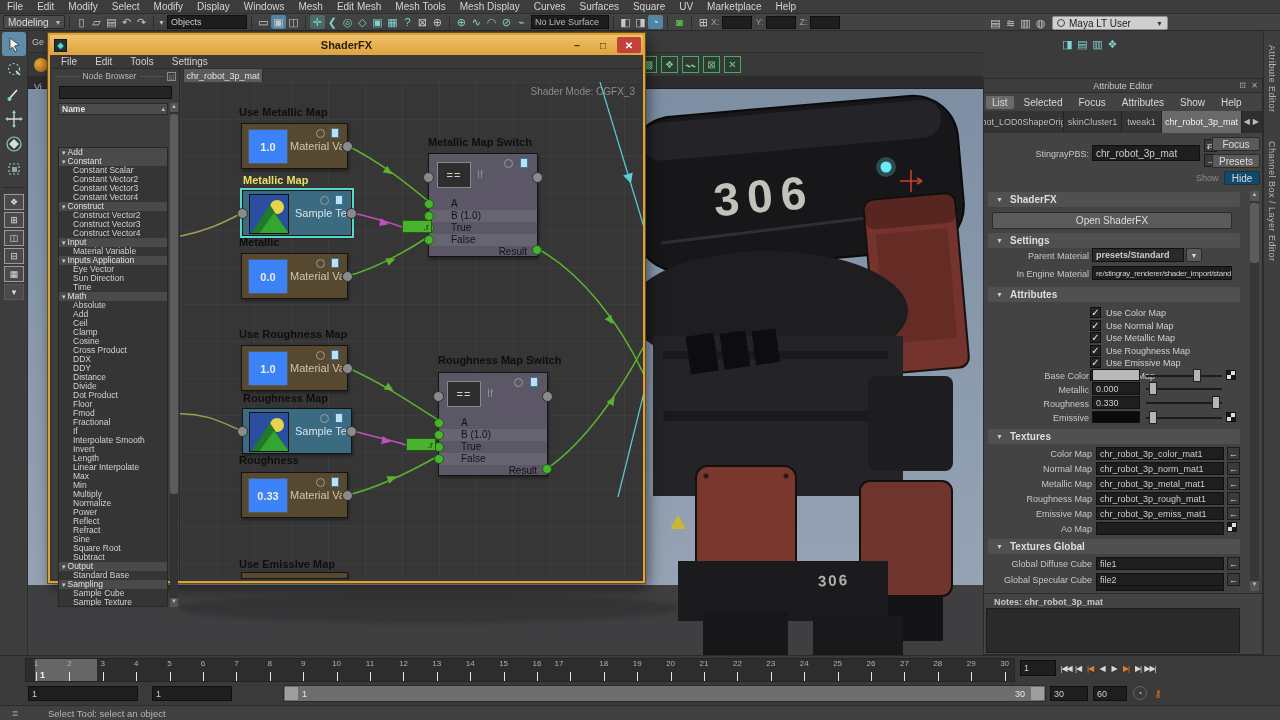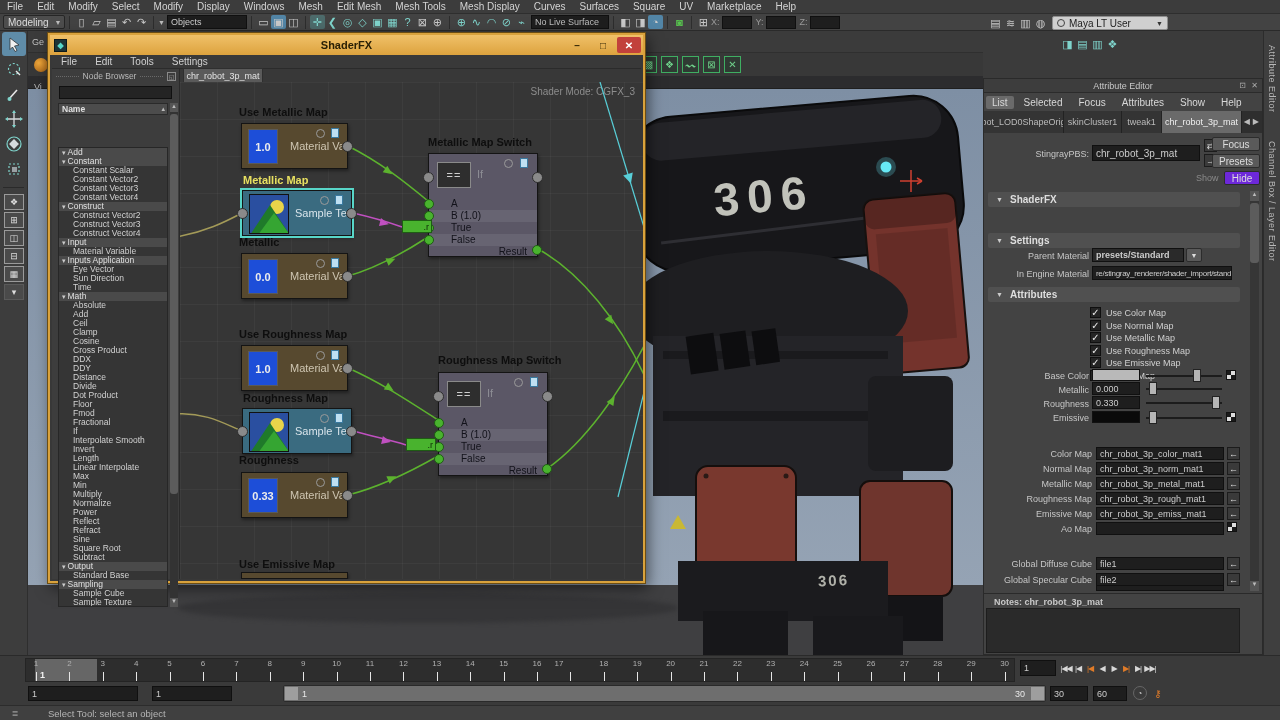--- a/index.html
+++ b/index.html
@@ -52,21 +52,21 @@
   #sfx-graph{left:130px;top:47px;width:463px;height:497px;overflow:hidden;background:#363636;
     background-image:linear-gradient(rgba(255,255,255,.035) 1px,transparent 1px),
                      linear-gradient(90deg,rgba(255,255,255,.035) 1px,transparent 1px);
     background-size:37px 37px;}
   .n-title{position:absolute;font-size:11px;color:#0e0e0e;font-weight:bold;white-space:nowrap;}
   .n-title.sel{color:#e8e060;}
   .nodebox{position:absolute;border:1px solid #141414;box-shadow:1px 2px 3px rgba(0,0,0,.4);}
   .mvar{width:107px;height:46px;background:#57492f;}
   .tex{width:110px;height:46px;background:#3a6b80;}
   .tex.sel{outline:2px solid #58d6c8;}
-  .valbox{position:absolute;left:6px;top:5px;width:30px;height:35px;background:#1d4ed8;border:1px solid #5a5a5a;
+  .valbox{position:absolute;left:6px;top:5px;width:40px;height:35px;background:#3b82f6;border:1px solid #5a5a5a;
           color:#ececec;font-size:11px;font-weight:bold;display:flex;align-items:center;justify-content:center;}
   .ntype{position:absolute;left:48px;top:16px;font-size:11px;color:#cfc6b2;white-space:nowrap;width:52px;overflow:hidden;}
   .tex .ntype{color:#d8e4ea;left:52px;}
   .circ-ic{position:absolute;width:9px;height:9px;border:1px solid #9a9a9a;border-radius:50%;top:5px;}
   .page-ic{position:absolute;width:8px;height:10px;background:#bfe0f2;border:1px solid #3a7aa0;top:4px;}
   .dot{position:absolute;width:11px;height:11px;border-radius:50%;background:#8a8a8a;border:1px solid #2e2e2e;}
   .gdot{position:absolute;width:10px;height:10px;border-radius:50%;background:#49b32e;border:1px solid #1f5c14;}
   .switch{width:110px;height:104px;background:#5b5766;}
   .swrow{position:absolute;left:0;width:108px;height:12px;font-size:10px;color:#12121a;padding-left:22px;line-height:12px;}
   .swrow.alt{background:rgba(255,255,255,.08);}
@@ -580,25 +580,28 @@
       </div>
     <span class="conn-ic" style="left:220px;top:60px;">⇄</span>
     <span class="conn-ic" style="left:220px;top:75px;">→</span>
     <div class="btn abs" style="left:228px;top:58px;width:48px;height:14px;">
         <span>Focus</span>
       </div>
     <div class="btn abs" style="left:228px;top:75px;width:48px;height:14px;">
         <span>Presets</span>
       </div>
     <span style="position:absolute;left:212px;top:94px;font-size:9px;color:#8a8a8a;">Show</span>
-    <div class="btn abs" style="left:240px;top:92px;width:36px;height:14px;background:#6d28d9;">
+    <div class="btn abs" style="left:240px;top:92px;width:36px;height:14px;background:#0c4a6e;">
         <span>Hide</span>
       </div>
 
     <div class="sec" style="top:113px;"><span class="tri" style="position:absolute;left:8px;">▼</span><span>ShaderFX</span></div>
+    <div class="btn abs" style="left:8px;top:133px;width:240px;height:17px;">
+        <span>Open ShaderFX</span>
+      </div>
     <div class="sec" style="top:154px;"><span class="tri" style="position:absolute;left:8px;">▼</span><span>Settings</span></div>
 
     <span class="ae-lab" style="left:0;top:172px;width:105px;">Parent Material</span>
     <div class="field" style="position:absolute;left:108px;top:169px;width:92px;height:14px;background:#2a2a2a;font-weight:bold;">
         <span>presets/Standard</span>
       </div>
     <div class="btn abs" style="left:202px;top:169px;width:16px;height:14px;font-size:7px;">▼</div>
     <span class="ae-lab" style="left:0;top:190px;width:105px;">In Engine Material</span>
     <div class="field" style="position:absolute;left:108px;top:187px;width:140px;height:14px;font-size:8px;letter-spacing:-0.3px;">
         <span>re/stingray_renderer/shader_import/standard</span>
@@ -647,40 +650,42 @@
       </div>
 
     <span class="ae-lab" style="left:0;top:334px;width:105px;">Emissive</span>
     <div class="abs" style="left:108px;top:332px;width:48px;height:12px;background:#0a0a0a;border:1px solid #111;"></div>
     <div class="abs" style="left:162px;top:332px;width:76px;height:13px;">
         <div class="sl-track" style="left:0;width:76px;"></div>
         <div class="sl-handle" style="left:3px;"></div>
       </div>
     <span class="checker" style="left:242px;top:333px;"></span>
 
+    <div class="sec" style="top:350px;"><span class="tri" style="position:absolute;left:8px;">▼</span><span>Textures</span></div>
     <div id="ae-tex">
         <div class="ae-lab" style="left: 0px; top: 370px; width: 108px;">Color Map</div>
         <div class="field" style="position: absolute; left: 112px; top: 368px; width: 128px; height: 13px;">chr_robot_3p_color_mat1</div>
         <div class="conn-ic" style="left: 243px; top: 368px; position: absolute;">←</div>
         <div class="ae-lab" style="left: 0px; top: 385px; width: 108px;">Normal Map</div>
         <div class="field" style="position: absolute; left: 112px; top: 383px; width: 128px; height: 13px;">chr_robot_3p_norm_mat1</div>
         <div class="conn-ic" style="left: 243px; top: 383px; position: absolute;">←</div>
         <div class="ae-lab" style="left: 0px; top: 400px; width: 108px;">Metallic Map</div>
         <div class="field" style="position: absolute; left: 112px; top: 398px; width: 128px; height: 13px;">chr_robot_3p_metal_mat1</div>
         <div class="conn-ic" style="left: 243px; top: 398px; position: absolute;">←</div>
         <div class="ae-lab" style="left: 0px; top: 415px; width: 108px;">Roughness Map</div>
         <div class="field" style="position: absolute; left: 112px; top: 413px; width: 128px; height: 13px;">chr_robot_3p_rough_mat1</div>
         <div class="conn-ic" style="left: 243px; top: 413px; position: absolute;">←</div>
         <div class="ae-lab" style="left: 0px; top: 430px; width: 108px;">Emissive Map</div>
         <div class="field" style="position: absolute; left: 112px; top: 428px; width: 128px; height: 13px;">chr_robot_3p_emiss_mat1</div>
         <div class="conn-ic" style="left: 243px; top: 428px; position: absolute;">←</div>
         <div class="ae-lab" style="left: 0px; top: 445px; width: 108px;">Ao Map</div>
         <div class="field" style="position: absolute; left: 112px; top: 443px; width: 128px; height: 13px;"></div>
         <div class="checker" style="left: 243px; top: 443px; position: absolute;"></div>
       </div>
+    <div class="sec" style="top:460px;"><span class="tri" style="position:absolute;left:8px;">▼</span><span>Textures Global</span></div>
     <div id="ae-global">
         <div class="ae-lab" style="left: 0px; top: 480px; width: 108px;">Global Diffuse Cube</div>
         <div class="field" style="position: absolute; left: 112px; top: 478px; width: 128px; height: 13px;">file1</div>
         <div class="conn-ic" style="left: 243px; top: 478px; position: absolute;">←</div>
         <div class="ae-lab" style="left: 0px; top: 496px; width: 108px;">Global Specular Cube</div>
         <div class="field" style="position: absolute; left: 112px; top: 494px; width: 128px; height: 13px;">file2</div>
         <div class="conn-ic" style="left: 243px; top: 494px; position: absolute;">←</div>
       </div>
     <div class="field" style="position:absolute;left:112px;top:506px;width:128px;height:6px;"></div>
 

